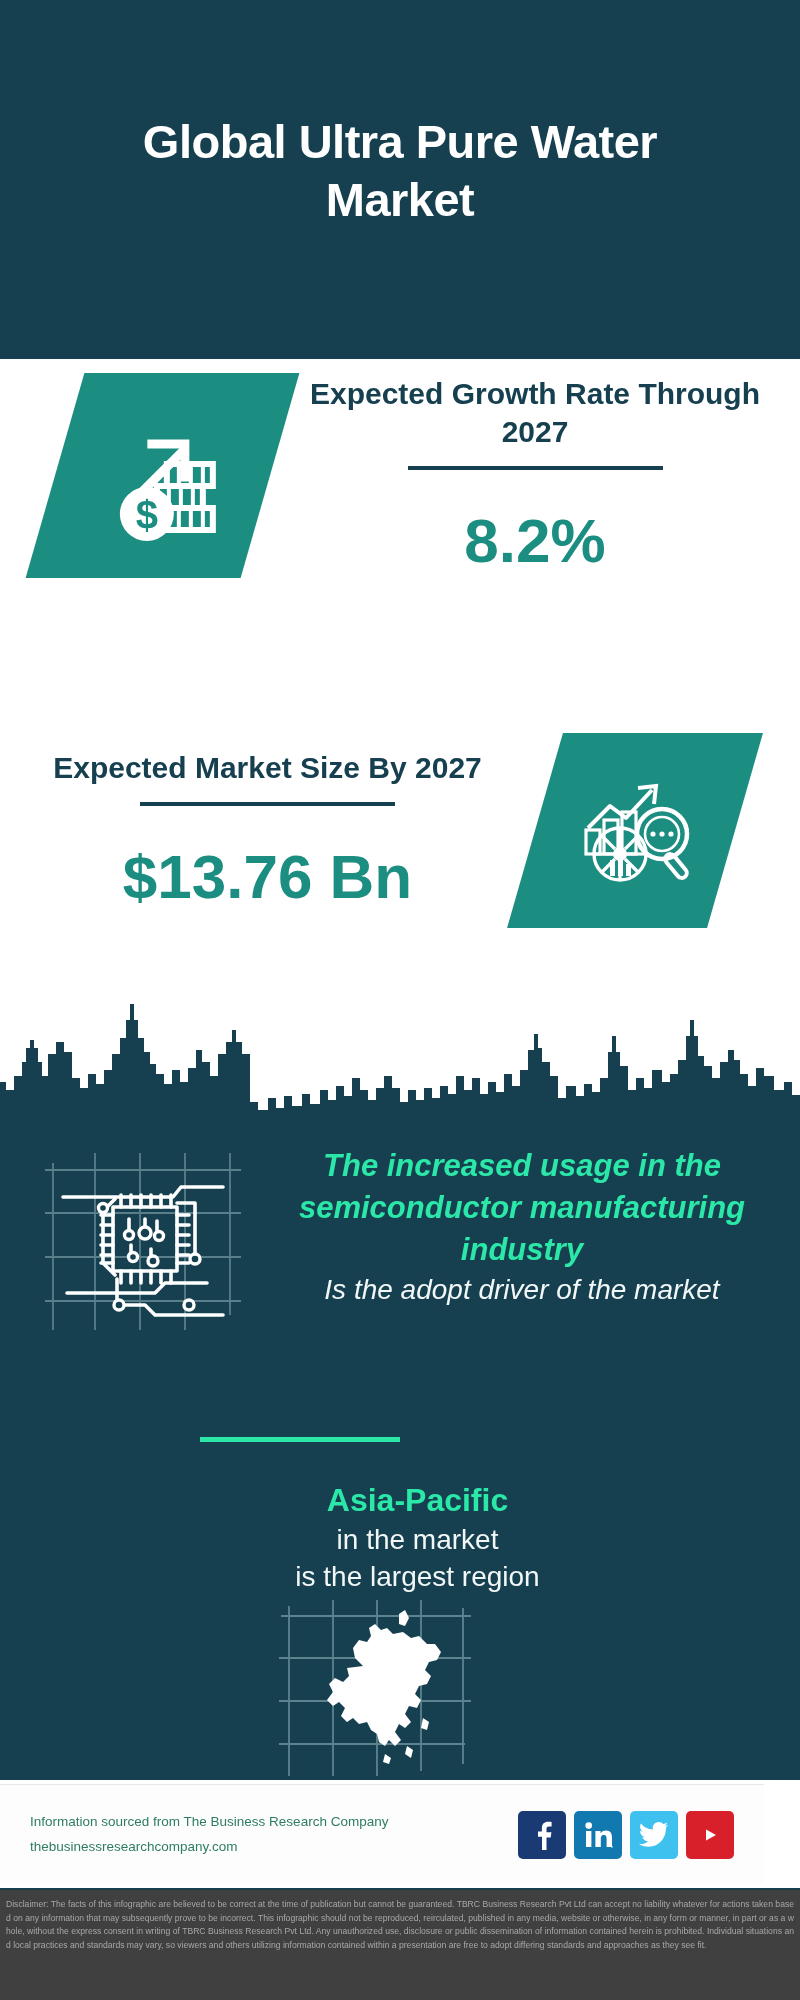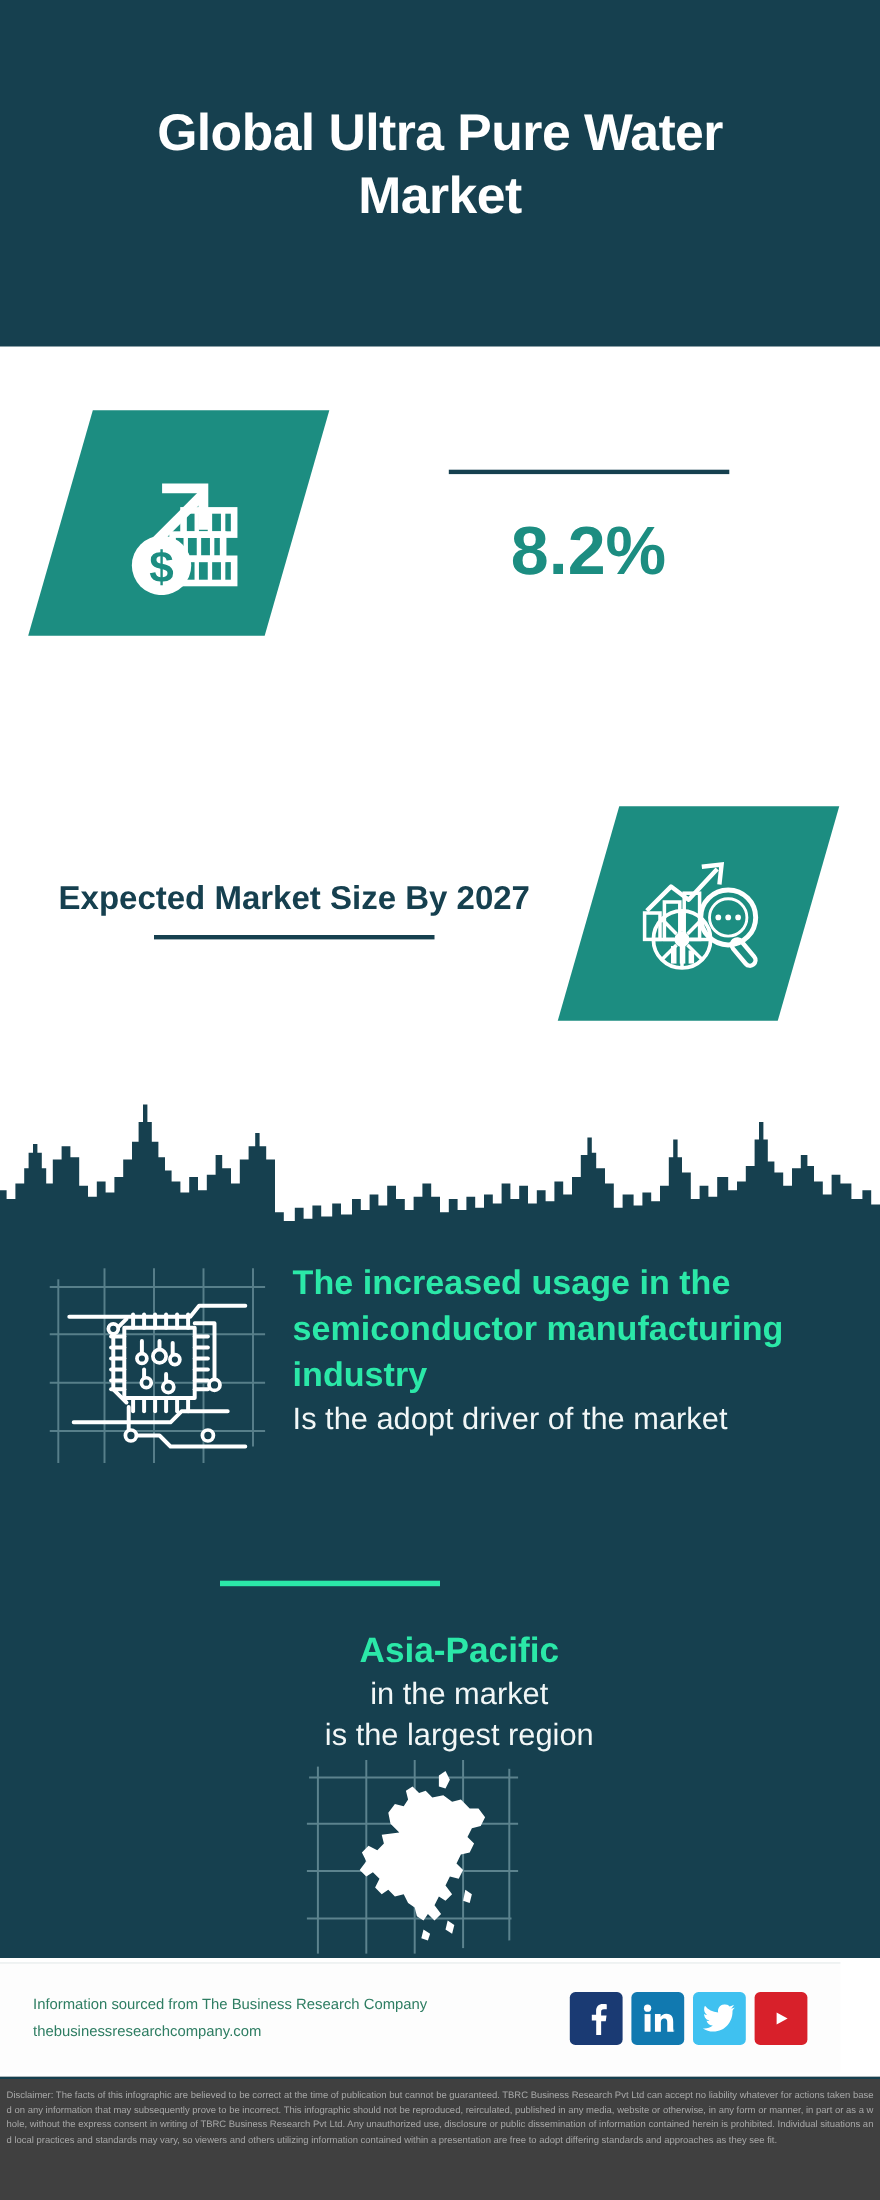--- a/index.html
+++ b/index.html
@@ -7,21 +7,21 @@
   body {
     font-family:"Liberation Sans", sans-serif;
     background:#ffffff;
     position:relative;
     overflow:hidden;
   }
   .page { position:relative; width:800px; height:2000px; background:#fff; }
 
   
   .header {
-    position:absolute; left:0; top:0; width:800px; height:315px;
+    position:absolute; left:0; top:0; width:800px; height:359px;
     background:#16404F;
     display:flex; align-items:center; justify-content:center;
   }
   .header-title {
     color:#ffffff;
     font-size:47px;
     font-weight:bold;
     line-height:1.22;
     text-align:center;
     letter-spacing:-0.5px;
@@ -84,21 +84,21 @@
 
   
   .driver-row {
     position:absolute; left:0; top:1145px; width:800px;
     display:flex; align-items:flex-start;
   }
   .driver-icon-wrap {
     flex:0 0 auto; width:215px; height:200px; position:relative; margin-left:45px;
   }
   .driver-text {
-    flex:1 1 auto; padding-right:22px; padding-left:6px;
+    flex:1 1 auto; text-align:center; padding-right:22px; padding-left:6px;font-style:italic;
   }
   .headline-mint {
     color:#2BE8A8; font-size:31px; font-weight:bold; line-height:1.36;
   }
   .subline-white {
     color:#F2F7F7; font-size:28px; font-weight:normal; line-height:1.36;
   }
 
   
   .region-row {
@@ -174,29 +174,31 @@
         <rect x="72" y="97" width="46" height="22" stroke="#fff" stroke-width="6" fill="none"></rect>
         <line x1="84" y1="97" x2="84" y2="119" stroke="#fff" stroke-width="4"></line>
         <line x1="96" y1="97" x2="96" y2="119" stroke="#fff" stroke-width="4"></line>
         <line x1="108" y1="97" x2="108" y2="119" stroke="#fff" stroke-width="4"></line>
 
         <circle cx="52" cy="103" r="27" fill="#ffffff"></circle>
         <text x="52" y="118" font-family="'Liberation Sans',sans-serif" font-size="40" font-weight="bold" fill="#1C8D81" text-anchor="middle">$</text>
       </svg>
     </div>
     <div class="stat-text">
+      <div class="stat-label">Expected Growth Rate Through 2027</div>
       <div class="rule"></div>
       <div class="stat-value">8.2%</div>
     </div>
   </div>
 
   <div class="stat2">
     <div class="stat-text">
       <div class="stat-label">Expected Market Size By 2027</div>
       <div class="rule"></div>
+      <div class="stat-value">$13.76 Bn</div>
     </div>
     <div class="para-icon">
       <svg width="130" height="125" viewBox="0 0 130 125" fill="none" aria-hidden="true">
 
         <path d="M18 60 L40 38 L56 50 L82 22" stroke="#fff" stroke-width="4" fill="none" stroke-linejoin="round"></path>
         <path d="M68 20 L86 18 L84 36" stroke="#fff" stroke-width="4" fill="none"></path>
 
         <rect x="16" y="62" width="14" height="24" stroke="#fff" stroke-width="3.2" fill="none"></rect>
         <rect x="34" y="52" width="14" height="34" stroke="#fff" stroke-width="3.2" fill="none"></rect>
         <rect x="52" y="44" width="14" height="42" stroke="#fff" stroke-width="3.2" fill="none"></rect>

